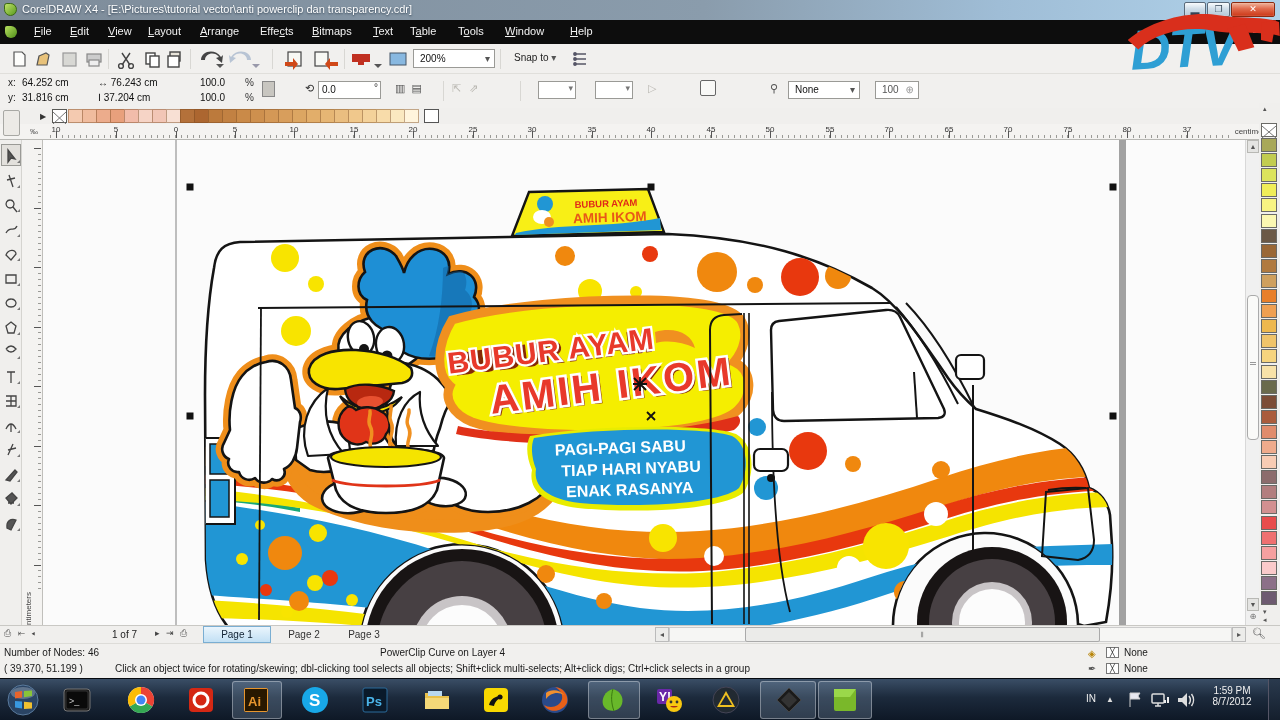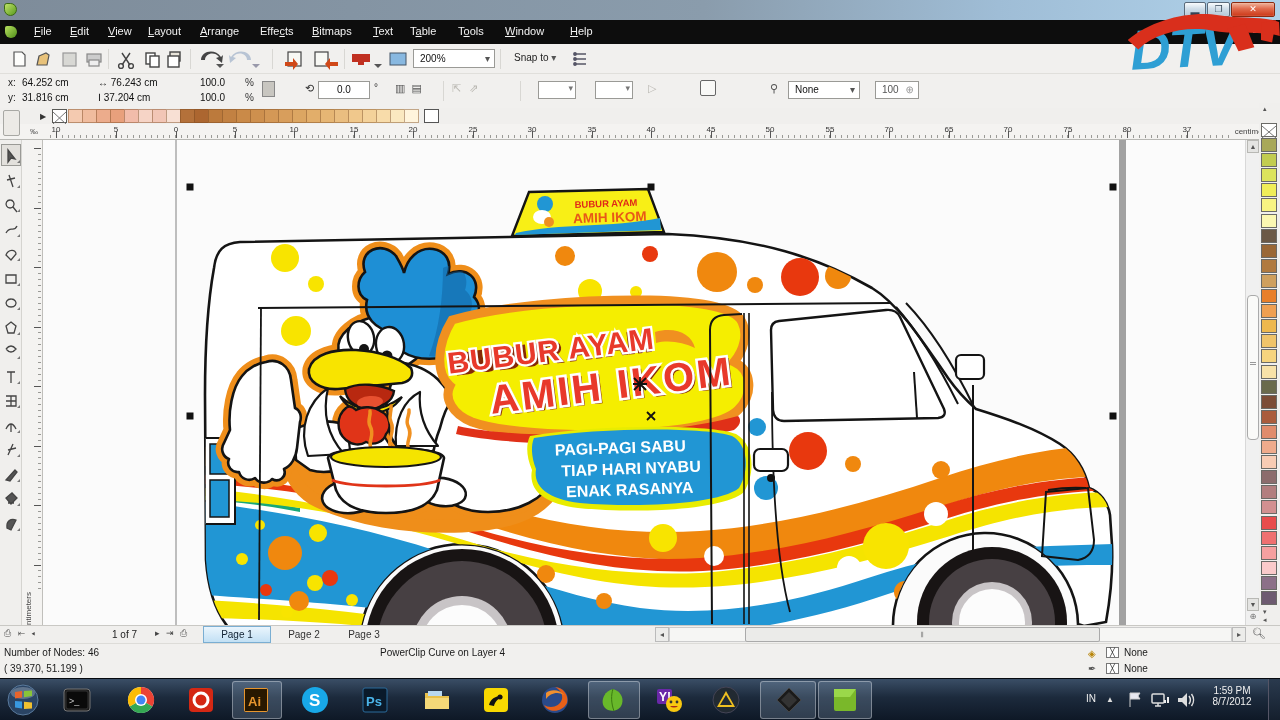--- a/index.html
+++ b/index.html
@@ -217,20 +217,21 @@
 </g>
 <g stroke="#111" stroke-width="1.8">
  <path d="M 647,412 L 655,420 M 655,412 L 647,420"></path>
  <path d="M 634,378 L 646,390 M 646,378 L 634,390 M 633,384 L 647,384 M 640,377 L 640,391"></path>
 </g>
 </g>
 </svg>
 
 <div id="titlebar" class="abs" style="background:linear-gradient(to right,#7e8c9a 0%,#8a9cac 55%,#9fbdd6 78%,#b0d2ea 100%)">
  <div class="abs" style="left:4px;top:3px;width:13px;height:13px;background:linear-gradient(135deg,#bfe36a,#5a9a1e);border-radius:3px 7px 7px 7px;border:1px solid #3c6a12"></div>
+ <div class="abs" style="left:22px;top:3px;font-size:11px;color:#fff;text-shadow:0 1px 2px #345">CorelDRAW X4 - [E:\Pictures\tutorial vector\anti powerclip dan transparency.cdr]</div>
  <div class="wbtn" style="left:1184px;width:22px"><span style="position:relative;top:3px">▬</span></div>
  <div class="wbtn" style="left:1207px;width:23px">❐</div>
  <div class="wbtn" style="left:1231px;width:44px;background:linear-gradient(#f0b49c,#e06a4c 45%,#cc3818);color:#fff;border-color:#8a2a10">✕</div>
 </div>
 
 <div id="menubar" class="abs">
  <div class="abs" style="left:5px;top:6px;width:12px;height:12px;background:linear-gradient(135deg,#b8e060,#4e8e18);border-radius:2px 6px 6px 6px"></div>
  <span class="mi" style="left:34px"><u>F</u>ile</span>
  <span class="mi" style="left:70px"><u>E</u>dit</span>
  <span class="mi" style="left:108px"><u>V</u>iew</span>
@@ -301,21 +302,21 @@
  <div class="abs" style="left:22px;top:3px;font-size:10px;color:#111">64.252 cm</div>
  <div class="abs" style="left:22px;top:18px;font-size:10px;color:#111">31.816 cm</div>
  <div class="abs" style="left:98px;top:3px;font-size:10px;color:#222">↔ <span style="color:#111">76.243 cm</span></div>
  <div class="abs" style="left:98px;top:18px;font-size:10px;color:#222">Ⅰ <span style="color:#111">37.204 cm</span></div>
  <div class="abs" style="left:200px;top:3px;font-size:10px;color:#111">100.0</div>
  <div class="abs" style="left:200px;top:18px;font-size:10px;color:#111">100.0</div>
  <div class="abs" style="left:245px;top:3px;font-size:10px;color:#333">%</div>
  <div class="abs" style="left:245px;top:18px;font-size:10px;color:#333">%</div>
  <div class="abs" style="left:262px;top:7px;width:13px;height:16px;background:#c8c6c0;border:1px solid #888"></div>
  <div class="abs" style="left:305px;top:8px;font-size:11px;color:#333">⟲</div>
- <div class="box" style="left:318px;top:7px;width:52px;height:18px;line-height:16px;padding-left:18px">0.0</div>
+ <div class="box" style="left:318px;top:7px;width:63px;height:18px;line-height:16px;padding-left:3px">0.0</div>
  <div class="abs" style="left:374px;top:8px;font-size:10px;color:#333">°</div>
  <div class="abs" style="left:395px;top:8px;font-size:11px;color:#555;letter-spacing:6px">▥▤</div>
  <div class="tb-sep" style="left:443px;top:7px"></div>
  <div class="abs" style="left:452px;top:8px;font-size:11px;color:#b8b6b0;letter-spacing:8px">⇱⇗</div>
  <div class="tb-sep" style="left:520px;top:7px"></div>
  <div class="box" style="left:538px;top:7px;width:38px;height:18px">
       <span style="position:absolute;right:2px;top:1px;color:#777;font-size:9px">▾</span>
     </div>
  <div class="box" style="left:595px;top:7px;width:38px;height:18px">
       <span style="position:absolute;right:2px;top:1px;color:#777;font-size:9px">▾</span>
@@ -829,20 +830,21 @@
 
 <div id="status1" class="abs">
  <div class="abs" style="left:4px;top:3px">Number of Nodes: 46</div>
  <div class="abs" style="left:380px;top:3px">PowerClip Curve on Layer 4</div>
  <div class="abs" style="left:1088px;top:4px;color:#b8860b">◈</div>
  <div class="abs" style="left:1106px;top:3px;width:13px;height:11px;background:#fff;border:1px solid #777;font-size:8px;text-align:center;line-height:9px;color:#333">╳</div>
  <div class="abs" style="left:1124px;top:3px">None</div>
 </div>
 <div id="status2" class="abs">
  <div class="abs" style="left:4px;top:2px">( 39.370, 51.199 )</div>
+ <div class="abs" style="left:115px;top:2px">Click an object twice for rotating/skewing; dbl-clicking tool selects all objects; Shift+click multi-selects; Alt+click digs; Ctrl+click selects in a group</div>
  <div class="abs" style="left:1088px;top:2px;color:#555">✒</div>
  <div class="abs" style="left:1106px;top:2px;width:13px;height:11px;background:#fff;border:1px solid #777;font-size:8px;text-align:center;line-height:9px;color:#333">╳</div>
  <div class="abs" style="left:1124px;top:2px">None</div>
 </div>
 
 <div id="taskbar" class="abs">
     <svg class="abs" style="left:6px;top:4px" width="34" height="34">
       <circle cx="17" cy="17" r="15" fill="#2a4464" stroke="#5a7a9c"></circle>
       <ellipse cx="17" cy="10" rx="12" ry="6" fill="rgba(255,255,255,0.25)"></ellipse>
       <g transform="translate(17,17)">

